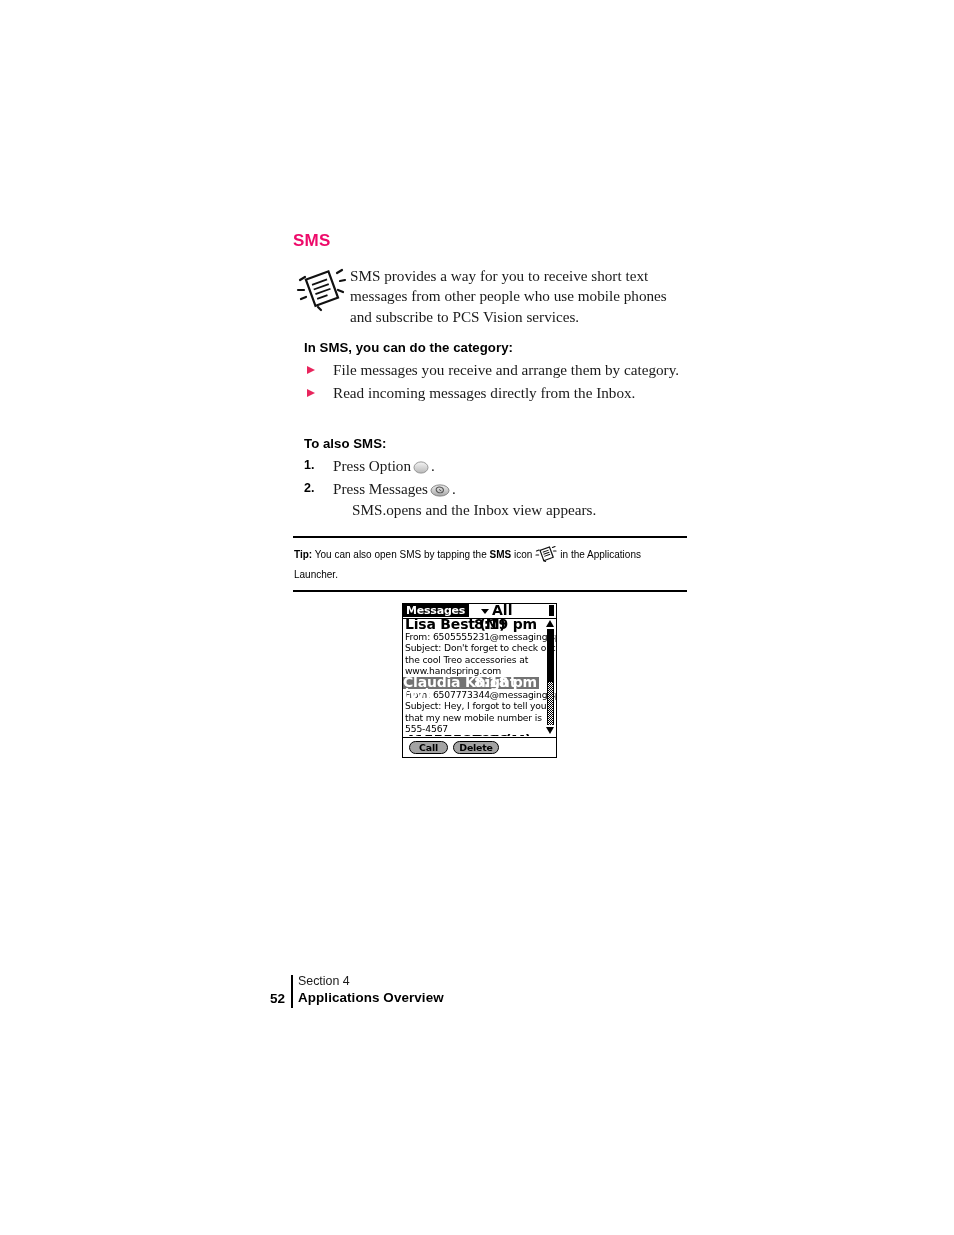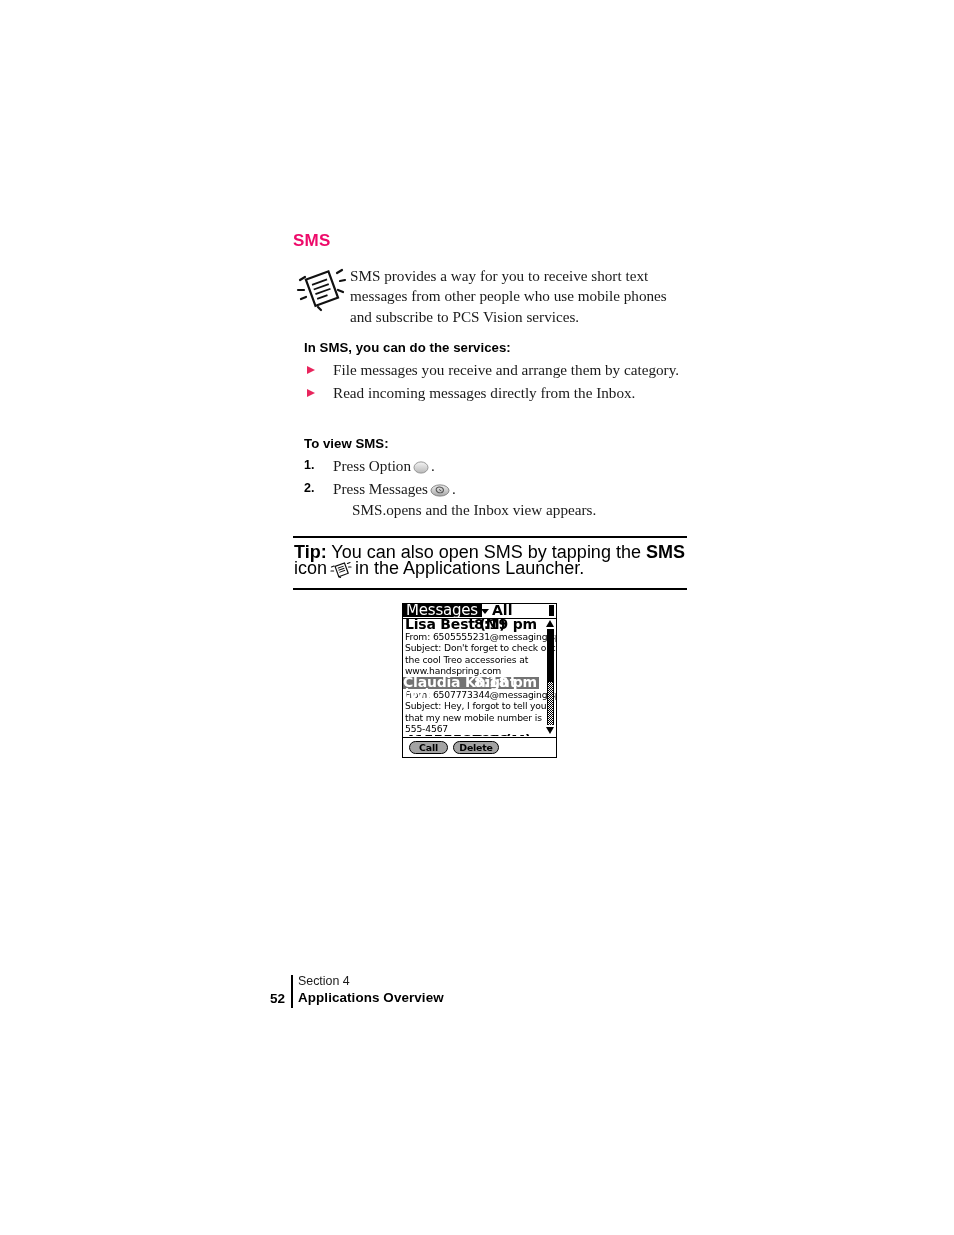--- a/index.html
+++ b/index.html
@@ -147,21 +147,21 @@
     width: 394px;
   }
   .tip-rule-bottom {
     height: 2.4px;
     background: #000;
     width: 394px;
     margin-top: 5px;
   }
   .tip-body {
     font-family: "Liberation Sans", sans-serif;
-    font-size: 18px;
+    font-size: 10px;
     line-height: 15.6px;
     color: #000;
     padding: 7px 0 2px 1px;
   }
   .tip-label {
     font-weight: bold;
   }
   .tip-sms-strong { font-weight: bold; }
   .tip-icon {
     display: inline-block;
@@ -187,22 +187,22 @@
     height: 15px;
     border-bottom: 1.4px solid #000;
     box-sizing: border-box;
   }
   .dev-title-tab {
     position: absolute;
     left: 0; top: 0;
     height: 13px;
     background: #000;
     color: #fff;
-    font-size: 15px;
-    font-weight: normal;
+    font-size: 11px;
+    font-weight: bold;
     line-height: 13.5px;
     padding: 0 4px 0 3px;
     letter-spacing: -0.2px;
   }
   .dev-category {
     position: absolute;
     left: 78px;
     top: 0;
     font-size: 14px;
     line-height: 13.5px;
@@ -401,33 +401,33 @@
         <line x1="43" y1="7" x2="48" y2="4"></line>
         <line x1="46" y1="15" x2="51" y2="14"></line>
         <line x1="44" y1="24" x2="49" y2="26"></line>
         <line x1="24" y1="41" x2="27" y2="44"></line>
       </g>
     </svg>
   </div>
 
   <div class="intro-text">SMS provides a way for you to receive short text messages from other people who use mobile phones and subscribe to PCS Vision services.</div>
 
-  <div class="subhead" id="subhead-can-do">In SMS, you can do the services:</div>
+  <div class="subhead" id="subhead-can-do">In SMS, you can do the category:</div>
   <div class="bullet-list">
     <div class="bullet-row">
       <span class="bullet-tri"></span>
       <span>File messages you receive and arrange them by category.</span>
     </div>
     <div class="bullet-row">
       <span class="bullet-tri"></span>
       <span>Read incoming messages directly from the Inbox.</span>
     </div>
   </div>
 
-  <div class="subhead" id="subhead-to-open">To view SMS:</div>
+  <div class="subhead" id="subhead-to-open">To also SMS:</div>
   <div class="steps">
     <div class="step-row">
       <span class="step-num">1.</span>
       <span>Press Option</span><span class="btn-glyph"><svg width="16" height="13" viewBox="0 0 16 13" xmlns="http://www.w3.org/2000/svg">
             <defs>
               <linearGradient id="optg" x1="0" y1="0" x2="0" y2="1">
                 <stop offset="0" stop-color="#f4f4f4"></stop>
                 <stop offset="1" stop-color="#b9b9b9"></stop>
               </linearGradient>
             </defs>

